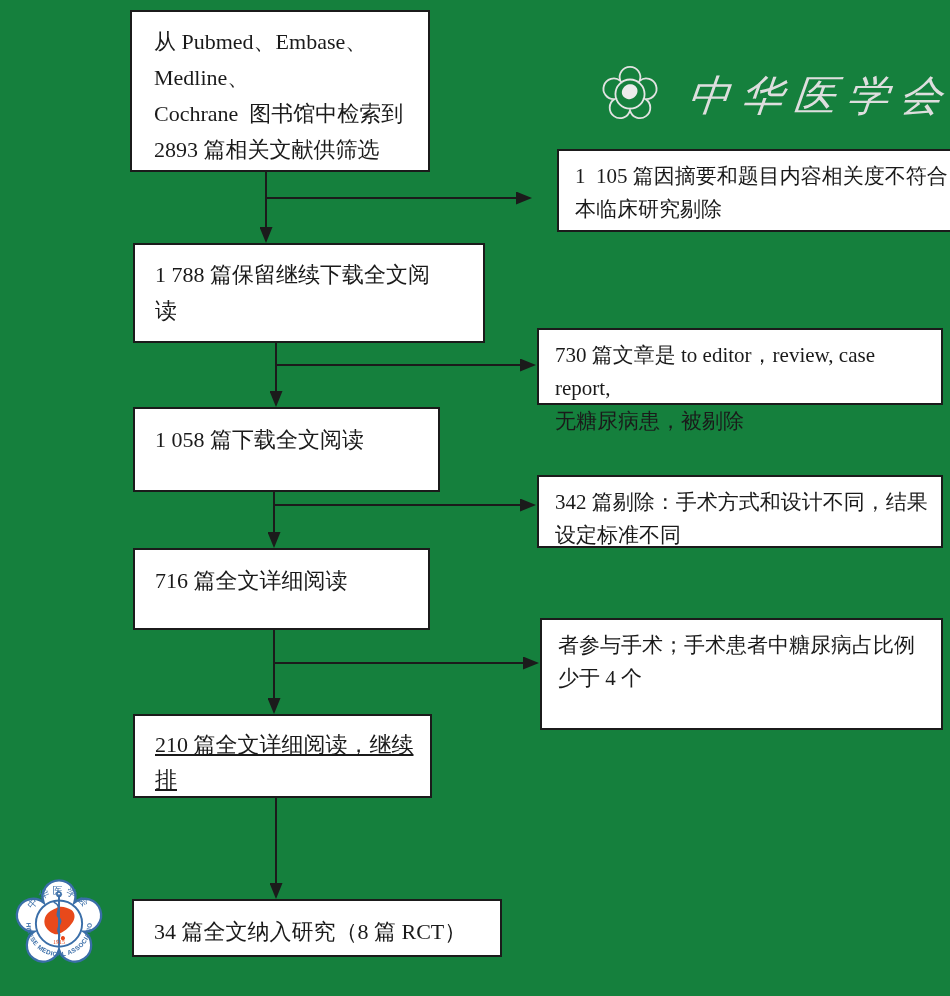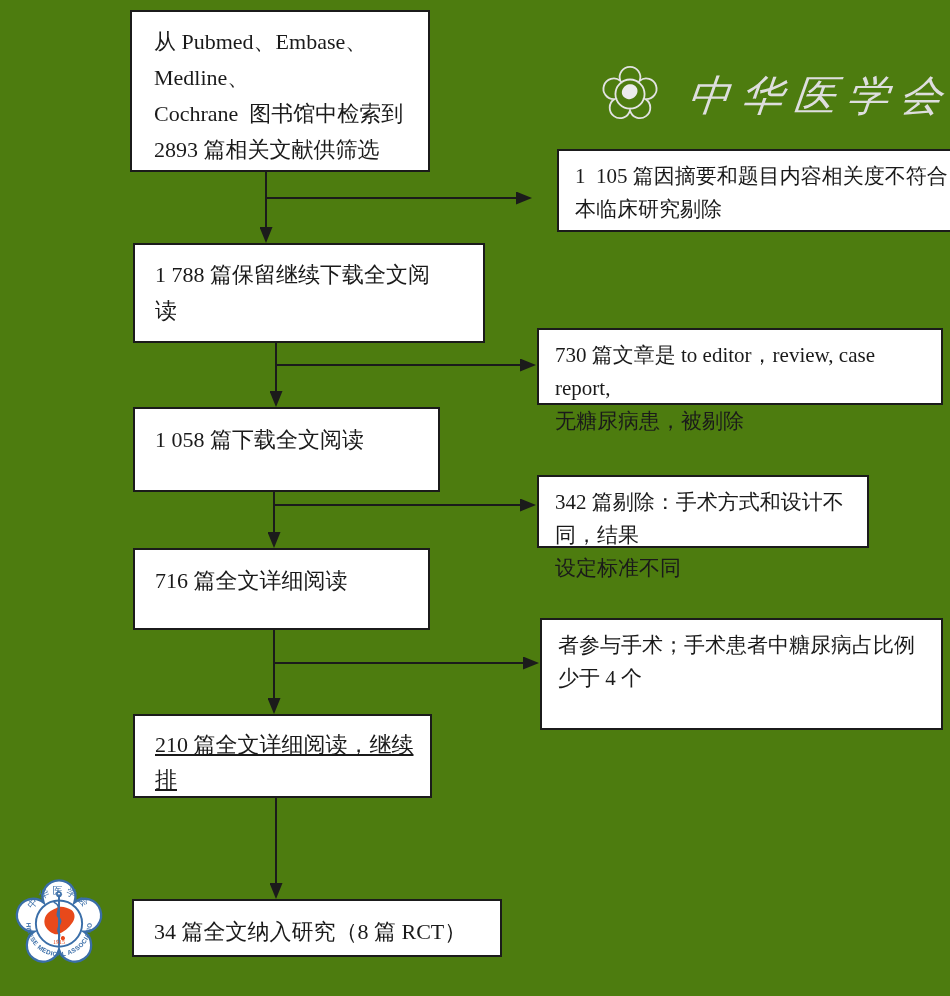--- a/index.html
+++ b/index.html
@@ -1,17 +1,17 @@
 <!DOCTYPE html>
 <html><head>
 <meta charset="utf-8">
 <style>
   html,body{margin:0;padding:0;background:#ffffff;}
   .stage{
-    position:relative;width:950px;height:996px;background:#4d7c0f;
+    position:relative;width:950px;height:996px;background:#15803d;
     font-family:"Liberation Serif","DejaVu Serif",serif;color:#1a1a1a;
     overflow:hidden;
   }
   .arrows{position:absolute;left:0;top:0;width:950px;height:996px;}
   .box{
     position:absolute;box-sizing:border-box;border:2px solid #1b1b1b;background:#ffffff;
   }
   .box .txt{white-space:pre-wrap;}
   
   .m0{left:130px;top:10px;width:300px;height:162px;}
@@ -22,21 +22,21 @@
   .m2 .txt{padding:14px 12px 0 20px;font-size:22px;line-height:34px;}
   .m3{left:133px;top:548px;width:297px;height:82px;}
   .m3 .txt{padding:14px 12px 0 20px;font-size:22px;line-height:34px;}
   .m4{left:133px;top:714px;width:299px;height:84px;text-decoration:underline;}
   .m4 .txt{padding:11px 10px 0 20px;font-size:22px;line-height:35px;}
   .m5{left:132px;top:899px;width:370px;height:58px;}
   .m5 .txt{padding:17px 10px 0 20px;font-size:22px;line-height:28px;}
   
   .e0{left:533px;top:149px;width:410px;height:83px;margin-left:24px;}
   .e1{left:537px;top:328px;width:406px;height:77px;}
-  .e2{left:537px;top:475px;width:332px;height:73px;}
+  .e2{left:537px;top:475px;width:406px;height:73px;}
   .e3{left:540px;top:618px;width:403px;height:112px;}
   .e0 .txt,.e1 .txt,.e2 .txt,.e3 .txt{padding:9px 8px 0 16px;font-size:21px;line-height:33px;}
   
   .wm{position:absolute;left:592px;top:52px;width:330px;height:90px;}
   .wm-seal{position:absolute;left:0;top:2px;width:76px;height:82px;}
   .wm-text{
     position:absolute;left:96px;top:16px;font-size:42px;letter-spacing:11px;
     color:#dedede;font-style:italic;white-space:nowrap;
     transform:skewX(-6deg);
   }

